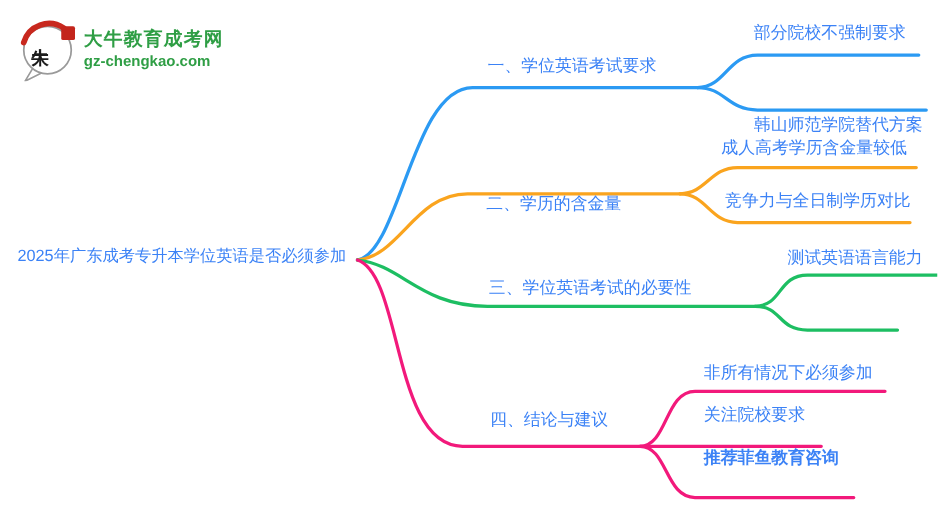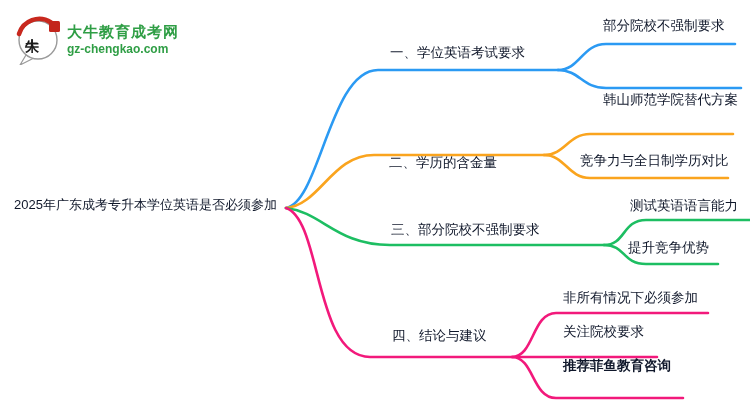--- a/index.html
+++ b/index.html
@@ -3,21 +3,21 @@
 <meta charset="utf-8">
 <style>
   html,body{margin:0;padding:0;background:#ffffff;}
   #stage{
     position:relative;width:750px;height:410px;background:#ffffff;overflow:hidden;
     font-family:"Liberation Sans","DejaVu Sans",sans-serif;
     padding-left:22px;
   }
   #lines{position:absolute;left:0;top:0;}
   .lbl{
-    position:absolute;font-size:13.5px;color:#0f172a;white-space:nowrap;line-height:1.4;text-align:right;
+    position:absolute;font-size:13.5px;color:#3b82f6;white-space:nowrap;line-height:1.4;text-align:right;
   }
   #center-title{left:14px;top:196px;font-size:13px;letter-spacing:0;}
   
   #b1l{left:390px;top:44px;}
   #b1c1{left:603px;top:17px;}
   #b1c2{left:603px;top:59px;margin-top:32px;}
   
   #b2l{left:389px;top:127px;margin-top:27px;}
   #b2c1{left:577px;top:109px;}
   #b2c2{left:580px;top:152px;}
@@ -79,24 +79,24 @@
     </div>
   </div>
 
   <div class="lbl" id="center-title">2025年广东成考专升本学位英语是否必须参加</div>
 
   <div class="lbl" id="b1l">一、学位英语考试要求</div>
   <div class="lbl" id="b1c1">部分院校不强制要求</div>
   <div class="lbl" id="b1c2">韩山师范学院替代方案</div>
 
   <div class="lbl" id="b2l">二、学历的含金量</div>
+  <div class="lbl" id="b2c1">成人高考学历含金量较低</div>
   <div class="lbl" id="b2c2">竞争力与全日制学历对比</div>
 
-  <div class="lbl" id="b3l">三、部分院校不强制要求</div>
+  <div class="lbl" id="b3l">三、学位英语考试的必要性</div>
   <div class="lbl" id="b3c1">测试英语语言能力</div>
-  <div class="lbl" id="b3c2">提升竞争优势</div>
 
   <div class="lbl" id="b4l">四、结论与建议</div>
   <div class="lbl" id="b4c1">非所有情况下必须参加</div>
   <div class="lbl" id="b4c2">关注院校要求</div>
   <div class="lbl" id="b4c3">推荐菲鱼教育咨询</div>
 
 </div>
 
 </body></html>

